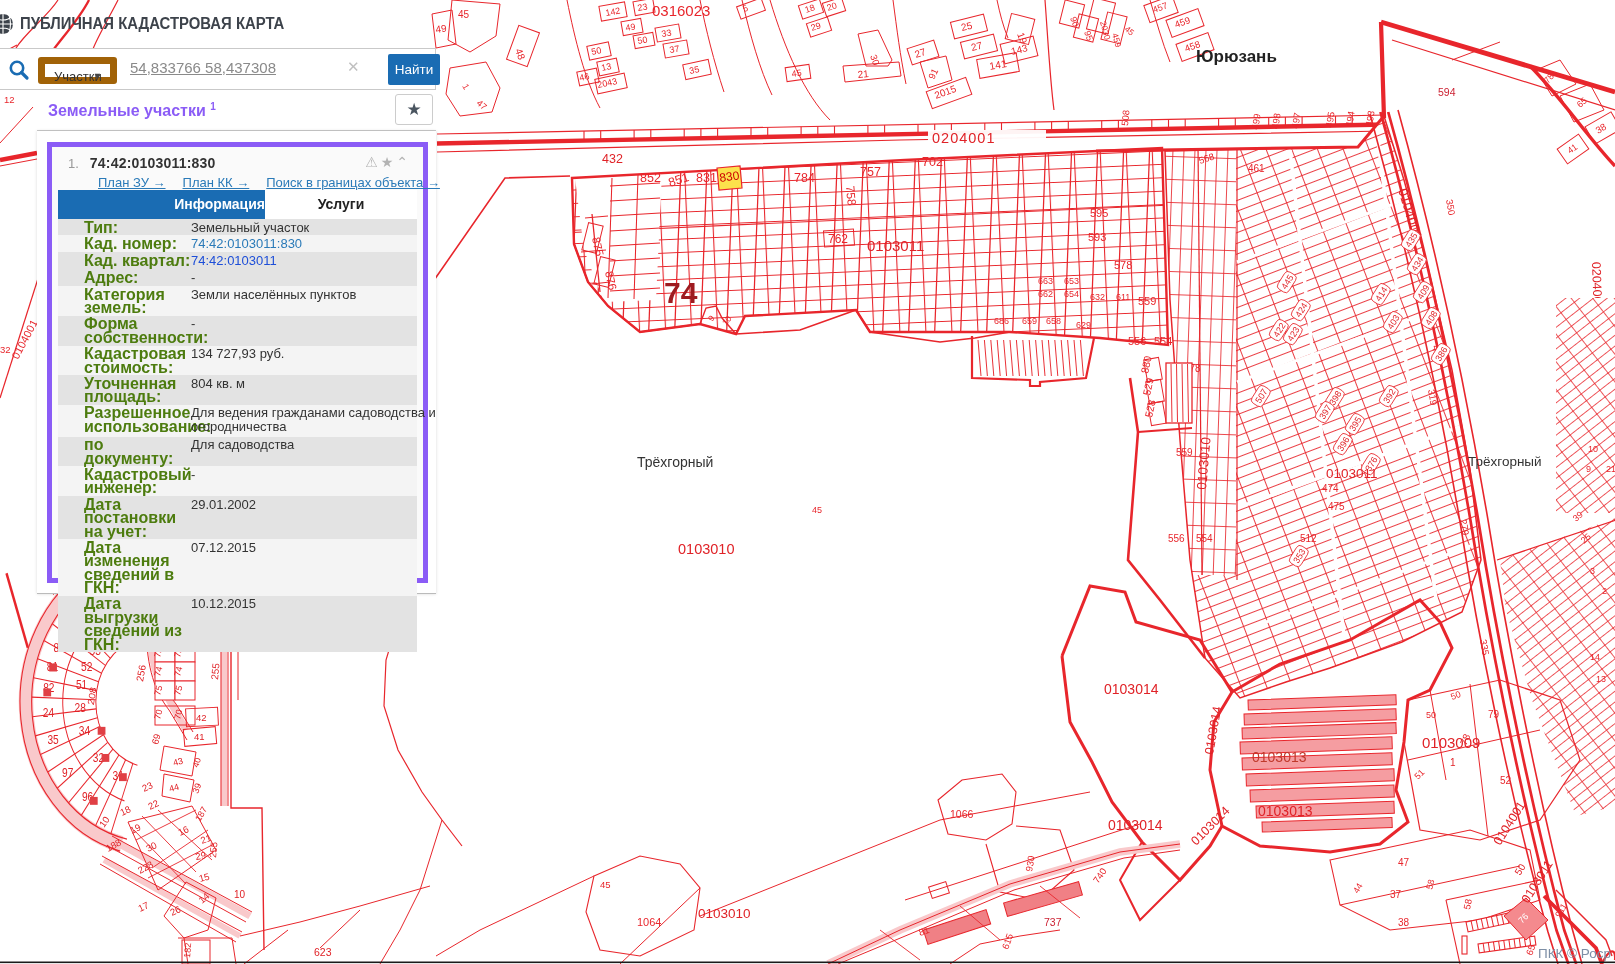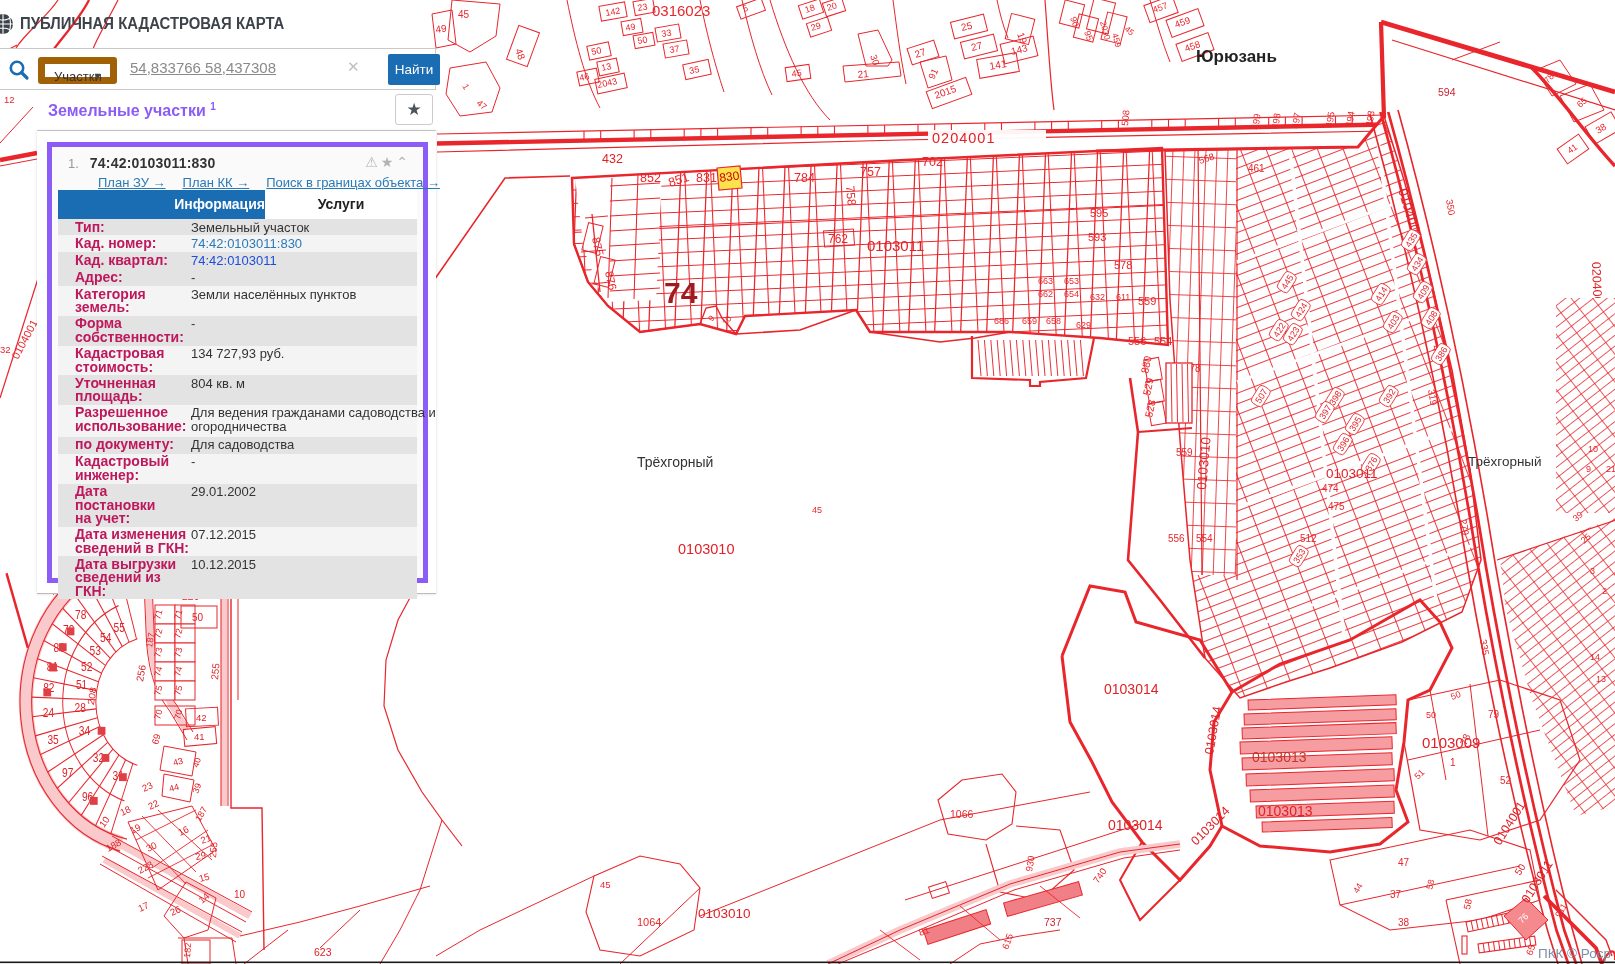--- a/index.html
+++ b/index.html
@@ -21,21 +21,21 @@
 #chead .n { color:#999; margin-right:11px; font-size:13px; }
 #chead b { color:#333; letter-spacing:0.2px; }
 #cicons { position:absolute; right:12px; top:7px; color:#b3b3b3; font-size:14px; letter-spacing:3px; }
 #clinks { position:absolute; left:46px; top:28px; font-size:13px; white-space:nowrap; }
 #clinks a { color:#2a7ab8; text-decoration:underline; margin-right:17px; }
 #tabs { position:absolute; left:6px; top:43px; right:6px; height:29px; }
 #tabs .t1 { position:absolute; left:0; top:0; width:207px; height:29px; background:#1a6cb3; color:#fff; font-weight:bold; font-size:14px; text-align:right; line-height:29px; }
 #tabs .t2 { position:absolute; left:207px; right:0; top:0; height:36px; background:#fff; color:#222; font-weight:bold; font-size:14px; text-align:center; line-height:29px; }
 #tbl { position:absolute; left:6px; top:72px; right:6px; }
 .row { display:flex; padding:1.5px 0 1px 0; }
-.lbl { width:133px; padding-left:17px; font-size:14px; font-weight:bold; color:#be185d; line-height:13.5px; flex-shrink:0; }
+.lbl { width:133px; padding-left:26px; font-size:16px; font-weight:bold; color:#4d7c0f; line-height:13.5px; flex-shrink:0; }
 .val { font-size:13px; line-height:13.5px; padding-right:0; white-space:nowrap; }
 #att { position:absolute; right:4px; bottom:3px; font-size:13.5px; color:#7e8fa6; }
 </style></head>
 <body>
 <div id="wrap">
 <svg xmlns="http://www.w3.org/2000/svg" width="1615" height="964" viewBox="0 0 1615 964" font-family="Liberation Sans, sans-serif">
       <defs>
         <pattern id="pg" width="26" height="13.4" patternUnits="userSpaceOnUse" patternTransform="rotate(-2.5)">
           <rect width="26" height="13.4" fill="white"></rect>
           <path d="M0 0.5H26M0.5 0V13.4" stroke="#e8262c" stroke-width="1.15" fill="none"></path>

